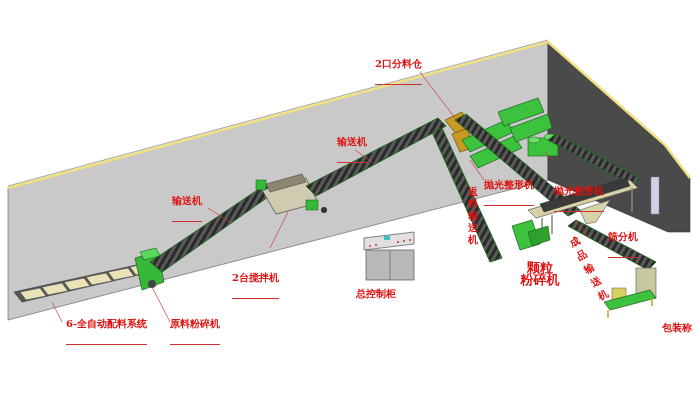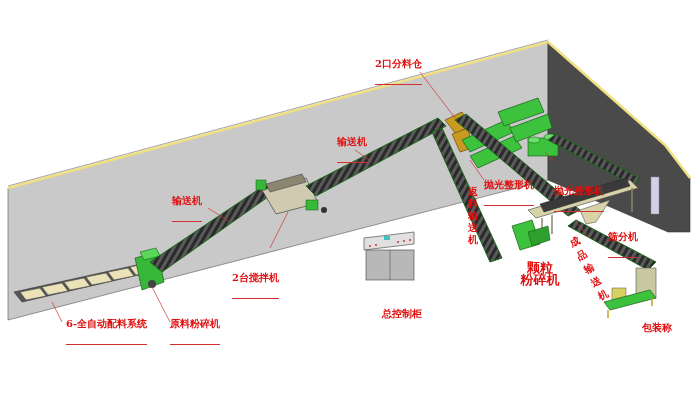--- a/index.html
+++ b/index.html
@@ -141,15 +141,15 @@
 <div class="lbl" style="left:375px;top:58px;">2口分料仓</div>
 <div class="lbl" style="left:484px;top:179px;">抛光整形机</div>
 <div class="lbl" style="left:554px;top:160px;margin-top:25px;">抛光整形机</div>
 <div class="vlbl" style="left:437px;top:186px;margin-left:30px;">返料输送机</div>
 <div class="lbl" style="left:608px;top:231px;text-align:center;">筛分机</div>
 <div style="position:absolute;left:520px;top:262px;width:40px;text-align:center;color:#e01010;font-weight:bold;font-size:13px;line-height:12px;">
   <div>颗粒</div>
   <div>粉碎机</div>
 </div>
 <div class="vlbl wide" style="left:566px;top:238px;transform:rotate(-28deg);transform-origin:top left;width:12px;">成品输送机</div>
-<div class="lbl" style="left:642px;top:322px;border-bottom:none;">包装称</div>
-<div class="lbl" style="left:382px;top:288px;border-bottom:none;margin-top:20px;">总控制柜</div>
+<div class="lbl" style="left:662px;top:322px;border-bottom:none;">包装称</div>
+<div class="lbl" style="left:356px;top:288px;border-bottom:none;">总控制柜</div>
 </div>
 
 </body></html>

